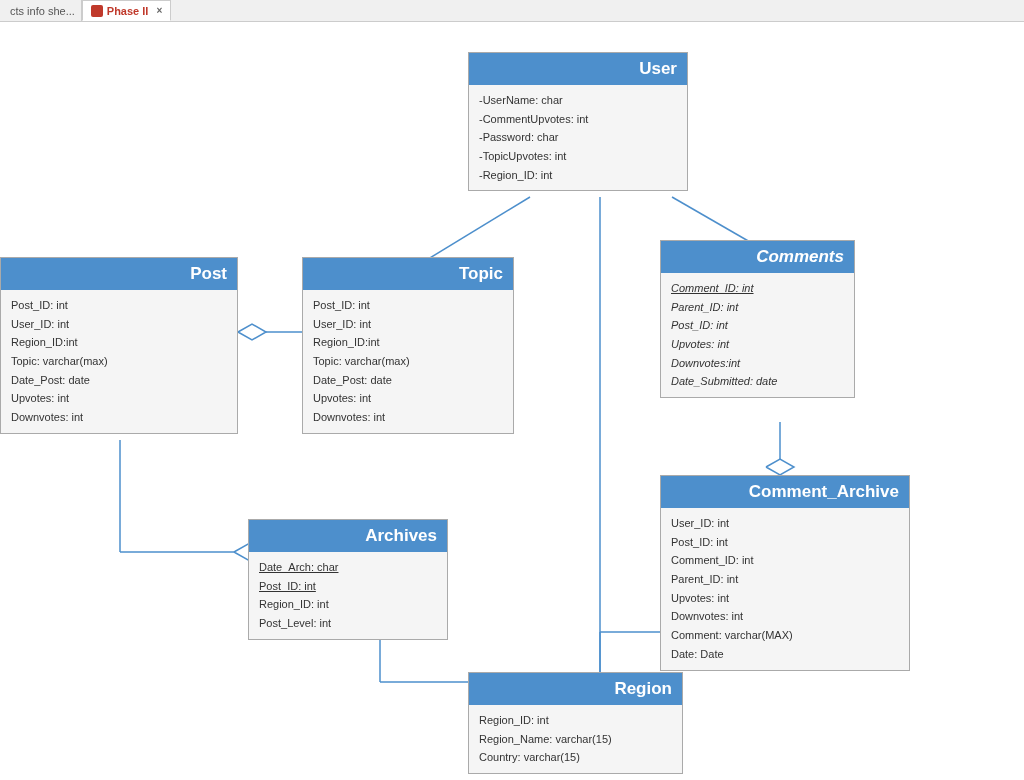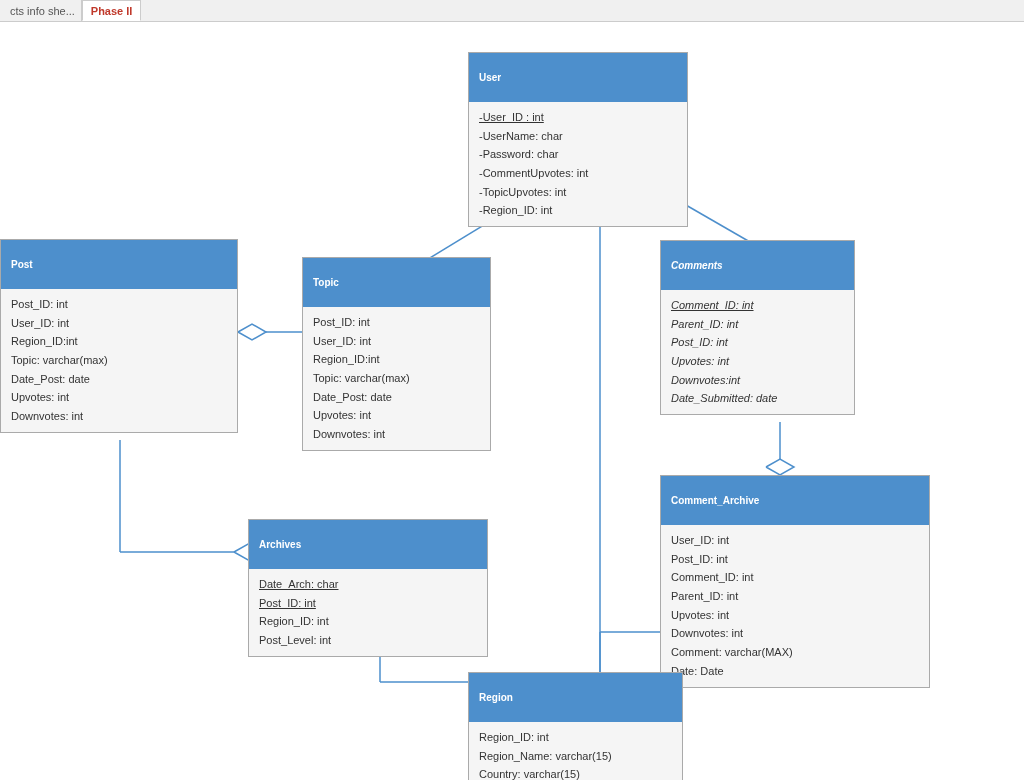--- a/index.html
+++ b/index.html
@@ -35,21 +35,20 @@
       align-items: center;
       background: #fff;
       border: 1px solid #ccc;
       border-bottom: 1px solid #fff;
       padding: 0 8px;
       height: 100%;
       font-size: 11px;
       color: #c0392b;
       font-weight: bold;
       gap: 4px;
-      flex-direction: column;
     }
     .tab-icon {
       width: 12px;
       height: 12px;
       background: #c0392b;
       border-radius: 2px;
       display: inline-block;
     }
     .tab-close {
       margin-left: 4px;
@@ -71,23 +70,23 @@
     .entity {
       position: absolute;
       border: 1px solid #aaa;
       background: #f5f5f5;
       min-width: 160px;
     }
     .entity-header {
       background: #4d8fcc;
       color: #fff;
       font-weight: bold;
-      font-size: 10px;
-      padding: 19px 10px;
-      text-align: left;
+      font-size: 17px;
+      padding: 6px 10px;
+      text-align: right;
     }
     .entity-body {
       padding: 6px 10px;
       font-size: 11px;
       color: #333;
       line-height: 1.7;
     }
 
     
     .connectors {
@@ -150,45 +149,44 @@
     <line x1="380" y1="660" x2="380" y2="570"></line>
 
     <line x1="600" y1="175" x2="600" y2="660"></line>
   </svg>
 
   <div class="entity" style="left: 468px; top: 30px; width: 220px;">
     <div class="entity-header">
       <span>User</span>
     </div>
     <div class="entity-body">
-      <div><span style="text-decoration:underline">-User_ID : int</span></div>
       <div>-UserName: char</div>
+      <div>-CommentUpvotes: int</div>
       <div>-Password: char</div>
-      <div>-CommentUpvotes: int</div>
       <div>-TopicUpvotes: int</div>
       <div>-Region_ID: int</div>
     </div>
   </div>
 
-  <div class="entity" style="left: 0px; top: 217px; width: 238px;">
+  <div class="entity" style="left: 0px; top: 235px; width: 238px;">
     <div class="entity-header">
       <span>Post</span>
     </div>
     <div class="entity-body">
       <div>Post_ID: int</div>
       <div>User_ID: int</div>
       <div>Region_ID:int</div>
       <div>Topic: varchar(max)</div>
       <div>Date_Post: date</div>
       <div>Upvotes: int</div>
       <div>Downvotes: int</div>
     </div>
   </div>
 
-  <div class="entity" style="left: 302px; top: 235px; width: 189px;">
+  <div class="entity" style="left: 302px; top: 235px; width: 212px;">
     <div class="entity-header">
       <span>Topic</span>
     </div>
     <div class="entity-body">
       <div>Post_ID: int</div>
       <div>User_ID: int</div>
       <div>Region_ID:int</div>
       <div>Topic: varchar(max)</div>
       <div>Date_Post: date</div>
       <div>Upvotes: int</div>
@@ -203,33 +201,33 @@
     <div class="entity-body">
       <div><span style="text-decoration:underline">Comment_ID: int</span></div>
       <div>Parent_ID: int</div>
       <div>Post_ID: int</div>
       <div>Upvotes: int</div>
       <div>Downvotes:int</div>
       <div>Date_Submitted: date</div>
     </div>
   </div>
 
-  <div class="entity" style="left: 248px; top: 497px; width: 240px;">
+  <div class="entity" style="left: 248px; top: 497px; width: 200px;">
     <div class="entity-header">
       <span>Archives</span>
     </div>
     <div class="entity-body">
       <div><span style="text-decoration:underline">Date_Arch: char</span></div>
       <div><span style="text-decoration:underline">Post_ID: int</span></div>
       <div>Region_ID: int</div>
       <div>Post_Level: int</div>
     </div>
   </div>
 
-  <div class="entity" style="left: 660px; top: 453px; width: 270px;">
+  <div class="entity" style="left: 660px; top: 453px; width: 250px;">
     <div class="entity-header">
       <span>Comment_Archive</span>
     </div>
     <div class="entity-body">
       <div>User_ID: int</div>
       <div>Post_ID: int</div>
       <div>Comment_ID: int</div>
       <div>Parent_ID: int</div>
       <div>Upvotes: int</div>
       <div>Downvotes: int</div>

